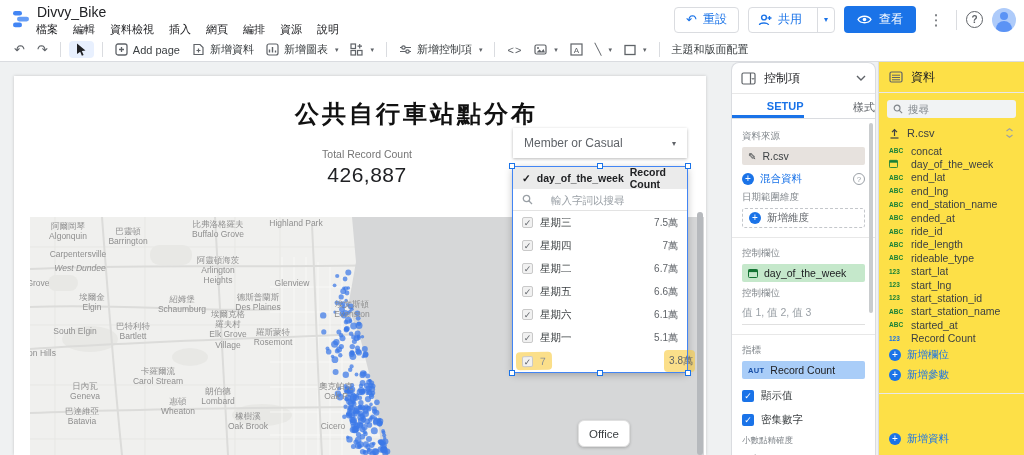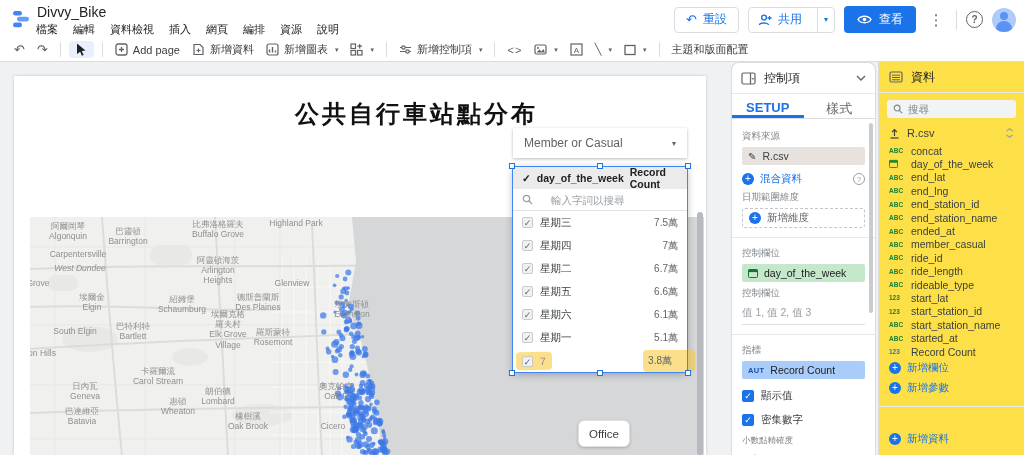--- a/index.html
+++ b/index.html
@@ -70,36 +70,36 @@
   .list-search input { border:none; outline:none; width:120px; font-size:10.5px; color:#3c4043;
                        font-family:"Liberation Sans",sans-serif; background:transparent; }
   .list-search input::placeholder { color:#9aa0a6; }
   .lrow { height:23px; display:flex; align-items:center; gap:7px; padding:0 9px; font-size:10.5px; color:#3c4043; }
   .pair { display:flex; align-items:center; gap:7px; }
   .cb { width:11px; height:11px; background:#f1f1f1; border:1px solid #c9c9c9; border-radius:2px;
         font-size:9px; line-height:10px; text-align:center; color:#5f6368; flex:0 0 auto; }
   .rval { margin-left:auto; font-size:10px; color:#5f6368; }
   .pair.hl { background:rgba(249,202,60,.6); border-radius:4px; padding:3px 6px; margin:-3px -6px; transform:rotate(-1deg); }
   .rlab.dim { color:#8a8f94; }
-  .rval.hlv { background:rgba(249,202,60,.6); border-radius:4px; padding:4px 23px 4px 5px; margin:-4px -17px -4px auto;text-align:right; }
+  .rval.hlv { background:rgba(249,202,60,.6); border-radius:4px; padding:4px 2px 4px 5px; margin:-4px -17px -4px auto;text-align:right; }
 
   .office-chip { position:absolute; left:578px; top:420px; height:27px; background:#fff; border:1px solid #e0e0e0;
                  border-radius:6px; box-shadow:0 1px 3px rgba(0,0,0,.22); display:flex; align-items:center;
                  padding:0 10px; font-size:11.5px; color:#3c4043; z-index:8; }
   .canvas-scroll { position:absolute; left:697px; top:212px; width:6px; height:243px; background:#b6b9bd;
                    border-radius:3px; z-index:10; }
 
   
   .cpanel { position:absolute; left:731px; top:62px; width:145px; height:393px; background:#fff;
             border:1px solid #dadce0; border-bottom:none; border-radius:8px 8px 0 0; overflow:hidden; }
   .cp-head { height:31px; border-bottom:1px solid #e8e8e8; display:flex; align-items:center; gap:8px;
              padding:0 9px; font-size:12px; color:#202124; }
   .cp-head .chev { margin-left:auto; }
   .cp-tabs { height:25px; display:flex; border-bottom:1px solid #dadce0; }
-  .cp-tab { flex:1; text-align:center; font-size:13px; color:#5f6368; padding-top:6px; }
+  .cp-tab { flex:1; text-align:right; font-size:11px; color:#5f6368; padding-top:6px; }
   .cp-tab.active { color:#1a73e8; font-weight:bold; border-bottom:3px solid #1a73e8; }
   .cp-body { padding:6px 10px 0; font-size:10.5px; position:relative; }
   .cp-label { font-size:9.5px; color:#80868b; margin:5px 0 4px; }
   .chip { height:18px; border-radius:2px; display:flex; align-items:center; gap:6px; padding:0 6px;
           font-size:10.5px; color:#3c4043; }
   .chip-src { background:#e7e2de; }
   .chip-dim { background:#c5e8cb; color:#202124; }
   .chip-met { background:#a9cdf8; color:#202124; }
   .aut { font-size:7.5px; font-weight:bold; color:#174ea6; letter-spacing:.3px; }
   .blend-row { display:flex; align-items:center; gap:6px; margin:7px 0 2px; color:#1a73e8; font-size:10.5px; }
@@ -270,20 +270,24 @@
         <rect x="1" y="1.5" width="10" height="9" fill="none" stroke="#5f6368" stroke-width="1.3"></rect>
       </svg>
       <span class="caret">▾</span>
     </span>
     <span class="tdivider"></span>
     <span class="tbtn">主題和版面配置</span>
   </div>
 
   <div class="canvas">
     <div class="page-title">公共自行車站點分布</div>
+    <div class="scorecard">
+      <div class="sc-label">Total Record Count</div>
+      <div class="sc-value">426,887</div>
+    </div>
 
     <div class="map">
       <svg id="map-svg" width="674" height="238">
         <rect x="0" y="0" width="674" height="238" fill="#f0f0ee"></rect>
         <g stroke="#e7e7e4" stroke-width="1">
           <path d="M25,0 V238 M115,0 V238 M205,0 V238 M250,0 V238"></path>
           <path d="M0,30 H340 M0,108 H330 M0,168 H350 M0,222 H360"></path>
         </g>
         <g fill="#e8e8e5">
           <ellipse cx="60" cy="122" rx="28" ry="13"></ellipse>
@@ -842,49 +846,45 @@
         <div class="frow">
           <span class="fbadge">ABC</span>
           <span class="fname">end_lat</span>
         </div>
         <div class="frow">
           <span class="fbadge">ABC</span>
           <span class="fname">end_lng</span>
         </div>
         <div class="frow">
           <span class="fbadge">ABC</span>
-          <span class="fname">end_station_id</span>
-        </div>
-        <div class="frow">
-          <span class="fbadge">ABC</span>
           <span class="fname">end_station_name</span>
         </div>
         <div class="frow">
           <span class="fbadge">ABC</span>
           <span class="fname">ended_at</span>
         </div>
         <div class="frow">
           <span class="fbadge">ABC</span>
-          <span class="fname">member_casual</span>
-        </div>
-        <div class="frow">
-          <span class="fbadge">ABC</span>
           <span class="fname">ride_id</span>
         </div>
         <div class="frow">
           <span class="fbadge">ABC</span>
           <span class="fname">ride_length</span>
         </div>
         <div class="frow">
           <span class="fbadge">ABC</span>
           <span class="fname">rideable_type</span>
         </div>
         <div class="frow">
           <span class="fbadge">123</span>
           <span class="fname">start_lat</span>
+        </div>
+        <div class="frow">
+          <span class="fbadge">123</span>
+          <span class="fname">start_lng</span>
         </div>
         <div class="frow">
           <span class="fbadge">123</span>
           <span class="fname">start_station_id</span>
         </div>
         <div class="frow">
           <span class="fbadge">ABC</span>
           <span class="fname">start_station_name</span>
         </div>
         <div class="frow">

